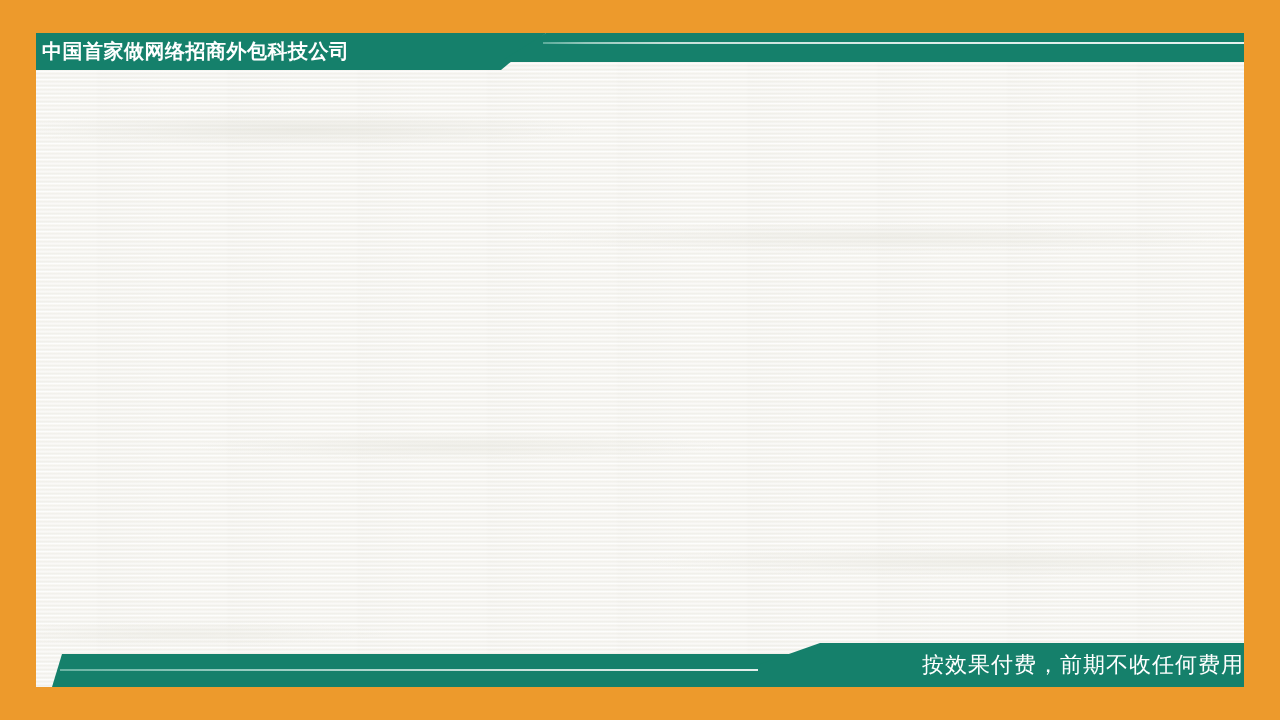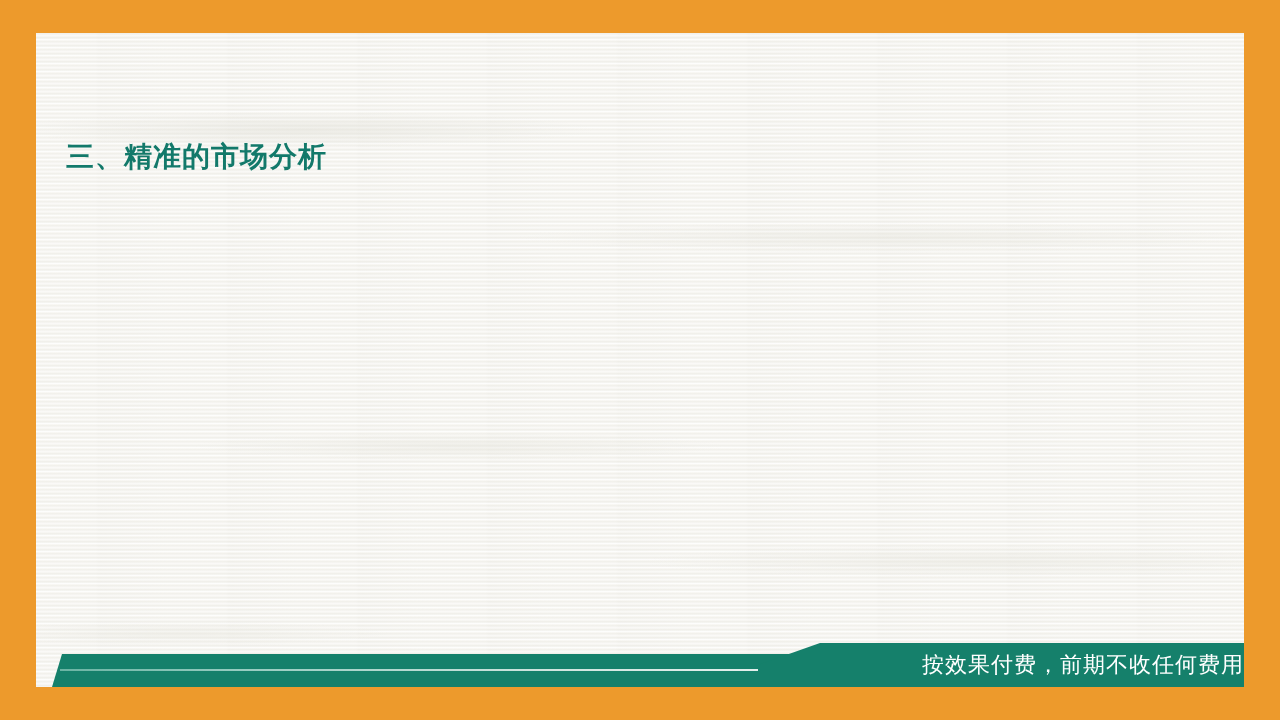--- a/index.html
+++ b/index.html
@@ -139,22 +139,27 @@
 
 <div class="slide">
 
   <div class="paper"></div>
 
   <div class="top-orange"></div>
   <div class="rail-left"></div>
   <div class="rail-right"></div>
   <div class="rail-bottom"></div>
 
+  <div class="hdr-wrap">
+    <div class="hdr-main"></div>
+    <div class="hdr-right"></div>
+    <div class="hdr-hairline"></div>
+    <div class="hdr-title">中国首家做网络招商外包科技公司</div>
+  </div>
 
-  <div class="sec-title">三、精准的市场分析</div>
 
 
   <div class="ftr-wrap">
     <div class="ftr-bar"></div>
     <div class="ftr-bar-line"></div>
     <div class="ftr-right"></div>
     <div class="ftr-text">按效果付费，前期不收任何费用</div>
   </div>
 
 </div>

